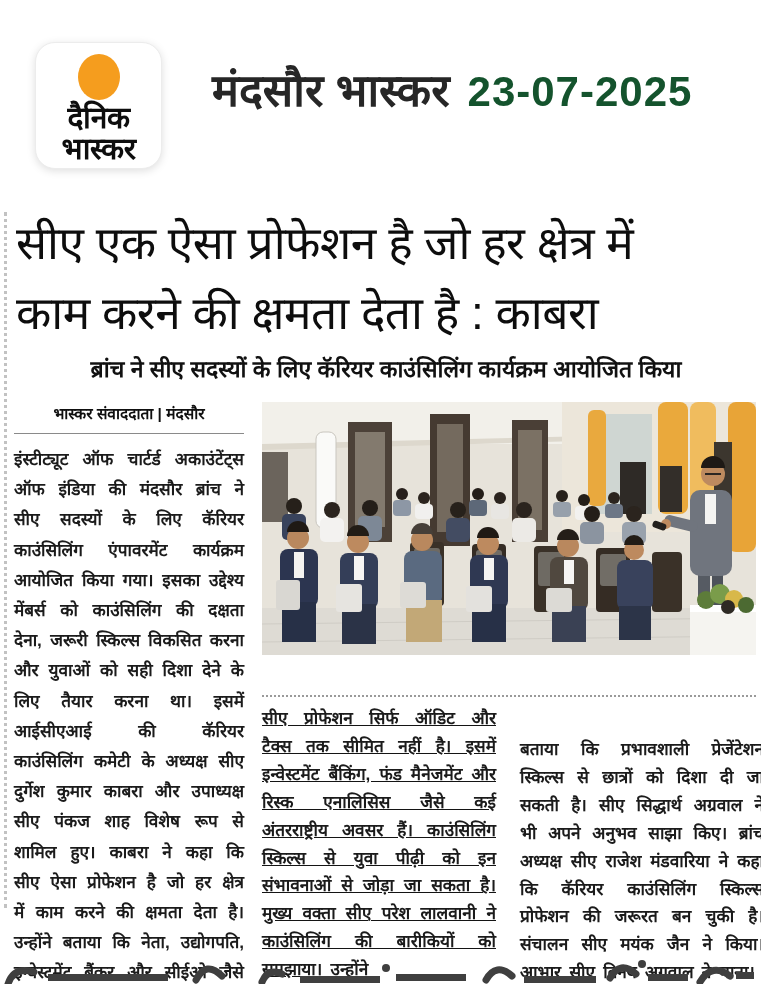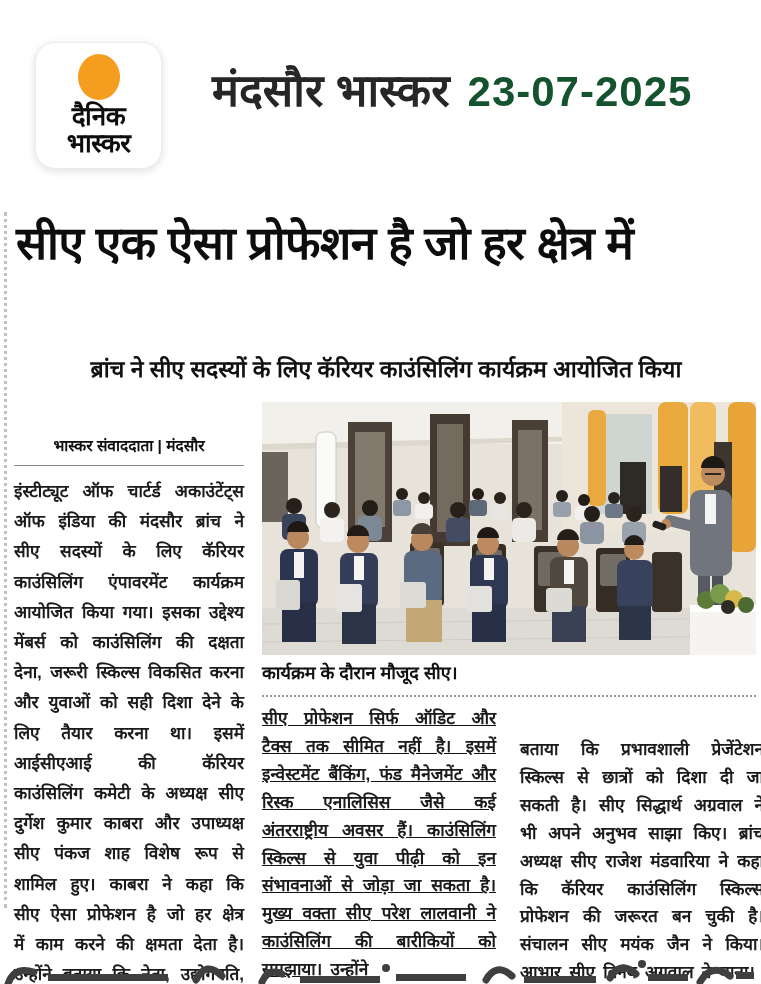--- a/index.html
+++ b/index.html
@@ -8,36 +8,36 @@
     font-family:"Liberation Sans","DejaVu Sans",sans-serif;color:#141414;
   }
   
   .logo-card{
     position:absolute;left:35px;top:42px;width:125px;height:125px;background:#fff;
     border-radius:20px;border:1px solid #ececec;
     box-shadow:0 2px 8px rgba(0,0,0,0.13);
     display:flex;flex-direction:column;align-items:center;
   }
   .logo-dot{width:42px;height:46px;border-radius:50%;margin-top:11px;}
-  .logo-text{font-weight:900;font-size:26px;line-height:1.02;text-align:center;color:#0d0d0d;margin-top:3px;letter-spacing:-0.5px;}
+  .logo-text{font-weight:900;font-size:30px;line-height:1.02;text-align:center;color:#0d0d0d;margin-top:3px;letter-spacing:-0.5px;}
   .masthead-row{position:absolute;left:188px;top:58px;display:flex;align-items:baseline;gap:18px;white-space:nowrap;margin-left:24px;}
   .masthead-title{font-size:45px;font-weight:800;color:#262626;}
   .masthead-date{font-size:42px;font-weight:700;color:#14532d;letter-spacing:1px;}
   
   .v-dotted{position:absolute;left:4px;top:212px;height:696px;width:0;border-left:3px dotted #c2c2c2;}
   .h-dotted{position:absolute;left:262px;top:695px;width:494px;height:0;border-top:2px dotted #9a9a9a;}
   
   .headline{
     position:absolute;left:16px;top:208px;width:740px;
-    font-size:46px;line-height:70px;font-weight:700;color:#0d0d0d;letter-spacing:-0.5px;
+    font-size:46px;line-height:70px;font-weight:400;color:#0d0d0d;letter-spacing:-0.5px;
   }
   .subheadline{position:absolute;left:16px;top:352px;width:740px;font-size:23px;font-weight:800;color:#111;text-align:center;}
   
   .col-left{position:absolute;left:14px;top:402px;width:230px;}
-  .byline{text-align:center;font-weight:800;font-size:15.5px;color:#0f0f0f;margin-top:32px;}
+  .byline{text-align:center;font-weight:800;font-size:15.5px;color:#0f0f0f;}
   .byline-rule{border:none;border-top:1.5px solid #8a8a8a;margin:9px 0 10px 0;}
   .body-text{
     font-size:17.2px;line-height:30.2px;text-align:justify;text-justify:inter-word;
     word-spacing:3.5px;color:#1b1b1b;font-weight:600;margin:0;
   }
   .col-mid{position:absolute;left:262px;top:705px;width:234px;text-decoration:underline;}
   .col-right{position:absolute;left:512px;top:736px;width:244px;margin-left:8px;}
   .col-mid .body-text,.col-right .body-text{line-height:27.9px;}
   
   .photo-wrap{position:absolute;left:262px;top:402px;width:494px;height:253px;overflow:hidden;background:#e9e5dd;}
@@ -59,20 +59,21 @@
   </div>
   <div class="masthead-row">
     <span class="masthead-title">मंदसौर भास्कर</span>
     <span class="masthead-date">23-07-2025</span>
   </div>
 
   <div class="v-dotted"></div>
 
   <div class="headline">
     <div>सीए एक ऐसा प्रोफेशन है जो हर क्षेत्र में</div>
+    <div>काम करने की क्षमता देता है : काबरा</div>
   </div>
   <div class="subheadline">ब्रांच ने सीए सदस्यों के लिए कॅरियर काउंसिलिंग कार्यक्रम आयोजित किया</div>
 
   <div class="col-left">
     <div class="byline">भास्कर संवाददाता | मंदसौर</div>
     <hr class="byline-rule">
     <p class="body-text">इंस्टीट्यूट ऑफ चार्टर्ड अकाउंटेंट्स ऑफ इंडिया की मंदसौर ब्रांच ने सीए सदस्यों के लिए कॅरियर काउंसिलिंग एंपावरमेंट कार्यक्रम आयोजित किया गया। इसका उद्देश्य मेंबर्स को काउंसिलिंग की दक्षता देना, जरूरी स्किल्स विकसित करना और युवाओं को सही दिशा देने के लिए तैयार करना था। इसमें आईसीएआई की कॅरियर काउंसिलिंग कमेटी के अध्यक्ष सीए दुर्गेश कुमार काबरा और उपाध्यक्ष सीए पंकज शाह विशेष रूप से शामिल हुए। काबरा ने कहा कि सीए ऐसा प्रोफेशन है जो हर क्षेत्र में काम करने की क्षमता देता है। उन्होंने बताया कि नेता, उद्योगपति, इन्वेस्टमेंट बैंकर और सीईओ जैसे कई लोग सीए बैक्ग्राउंड से हैं।</p>
 
   </div>
 
@@ -213,21 +214,20 @@
         <rect x="428" y="206" width="66" height="47" fill="#f5f4f0"></rect>
         <rect x="428" y="203" width="66" height="7" fill="#ffffff"></rect>
         <circle cx="444" cy="198" r="9" fill="#5d7c3a"></circle>
         <circle cx="458" cy="192" r="10" fill="#7a9c4a"></circle>
         <circle cx="472" cy="197" r="9" fill="#d8b84a"></circle>
         <circle cx="484" cy="203" r="8" fill="#4c6a32"></circle>
         <circle cx="466" cy="205" r="7" fill="#2e2a24"></circle>
       </g>
     </svg>
   </div>
-  <div class="caption">कार्यक्रम के दौरान मौजूद सीए।</div>
   <div class="h-dotted"></div>
 
   <div class="col-mid">
     <p class="body-text">सीए प्रोफेशन सिर्फ ऑडिट और टैक्स तक सीमित नहीं है। इसमें इन्वेस्टमेंट बैंकिंग, फंड मैनेजमेंट और रिस्क एनालिसिस जैसे कई अंतरराष्ट्रीय अवसर हैं। काउंसिलिंग स्किल्स से युवा पीढ़ी को इन संभावनाओं से जोड़ा जा सकता है। मुख्य वक्ता सीए परेश लालवानी ने काउंसिलिंग की बारीकियों को समझाया। उन्होंने</p>
   </div>
   <div class="col-right">
     <p class="body-text">बताया कि प्रभावशाली प्रेजेंटेशन स्किल्स से छात्रों को दिशा दी जा सकती है। सीए सिद्धार्थ अग्रवाल ने भी अपने अनुभव साझा किए। ब्रांच अध्यक्ष सीए राजेश मंडवारिया ने कहा कि कॅरियर काउंसिलिंग स्किल्स प्रोफेशन की जरूरत बन चुकी है। संचालन सीए मयंक जैन ने किया। आभार सीए विनय अग्रवाल ने माना।</p>
   </div>
 
   <div class="bottom-strip">

